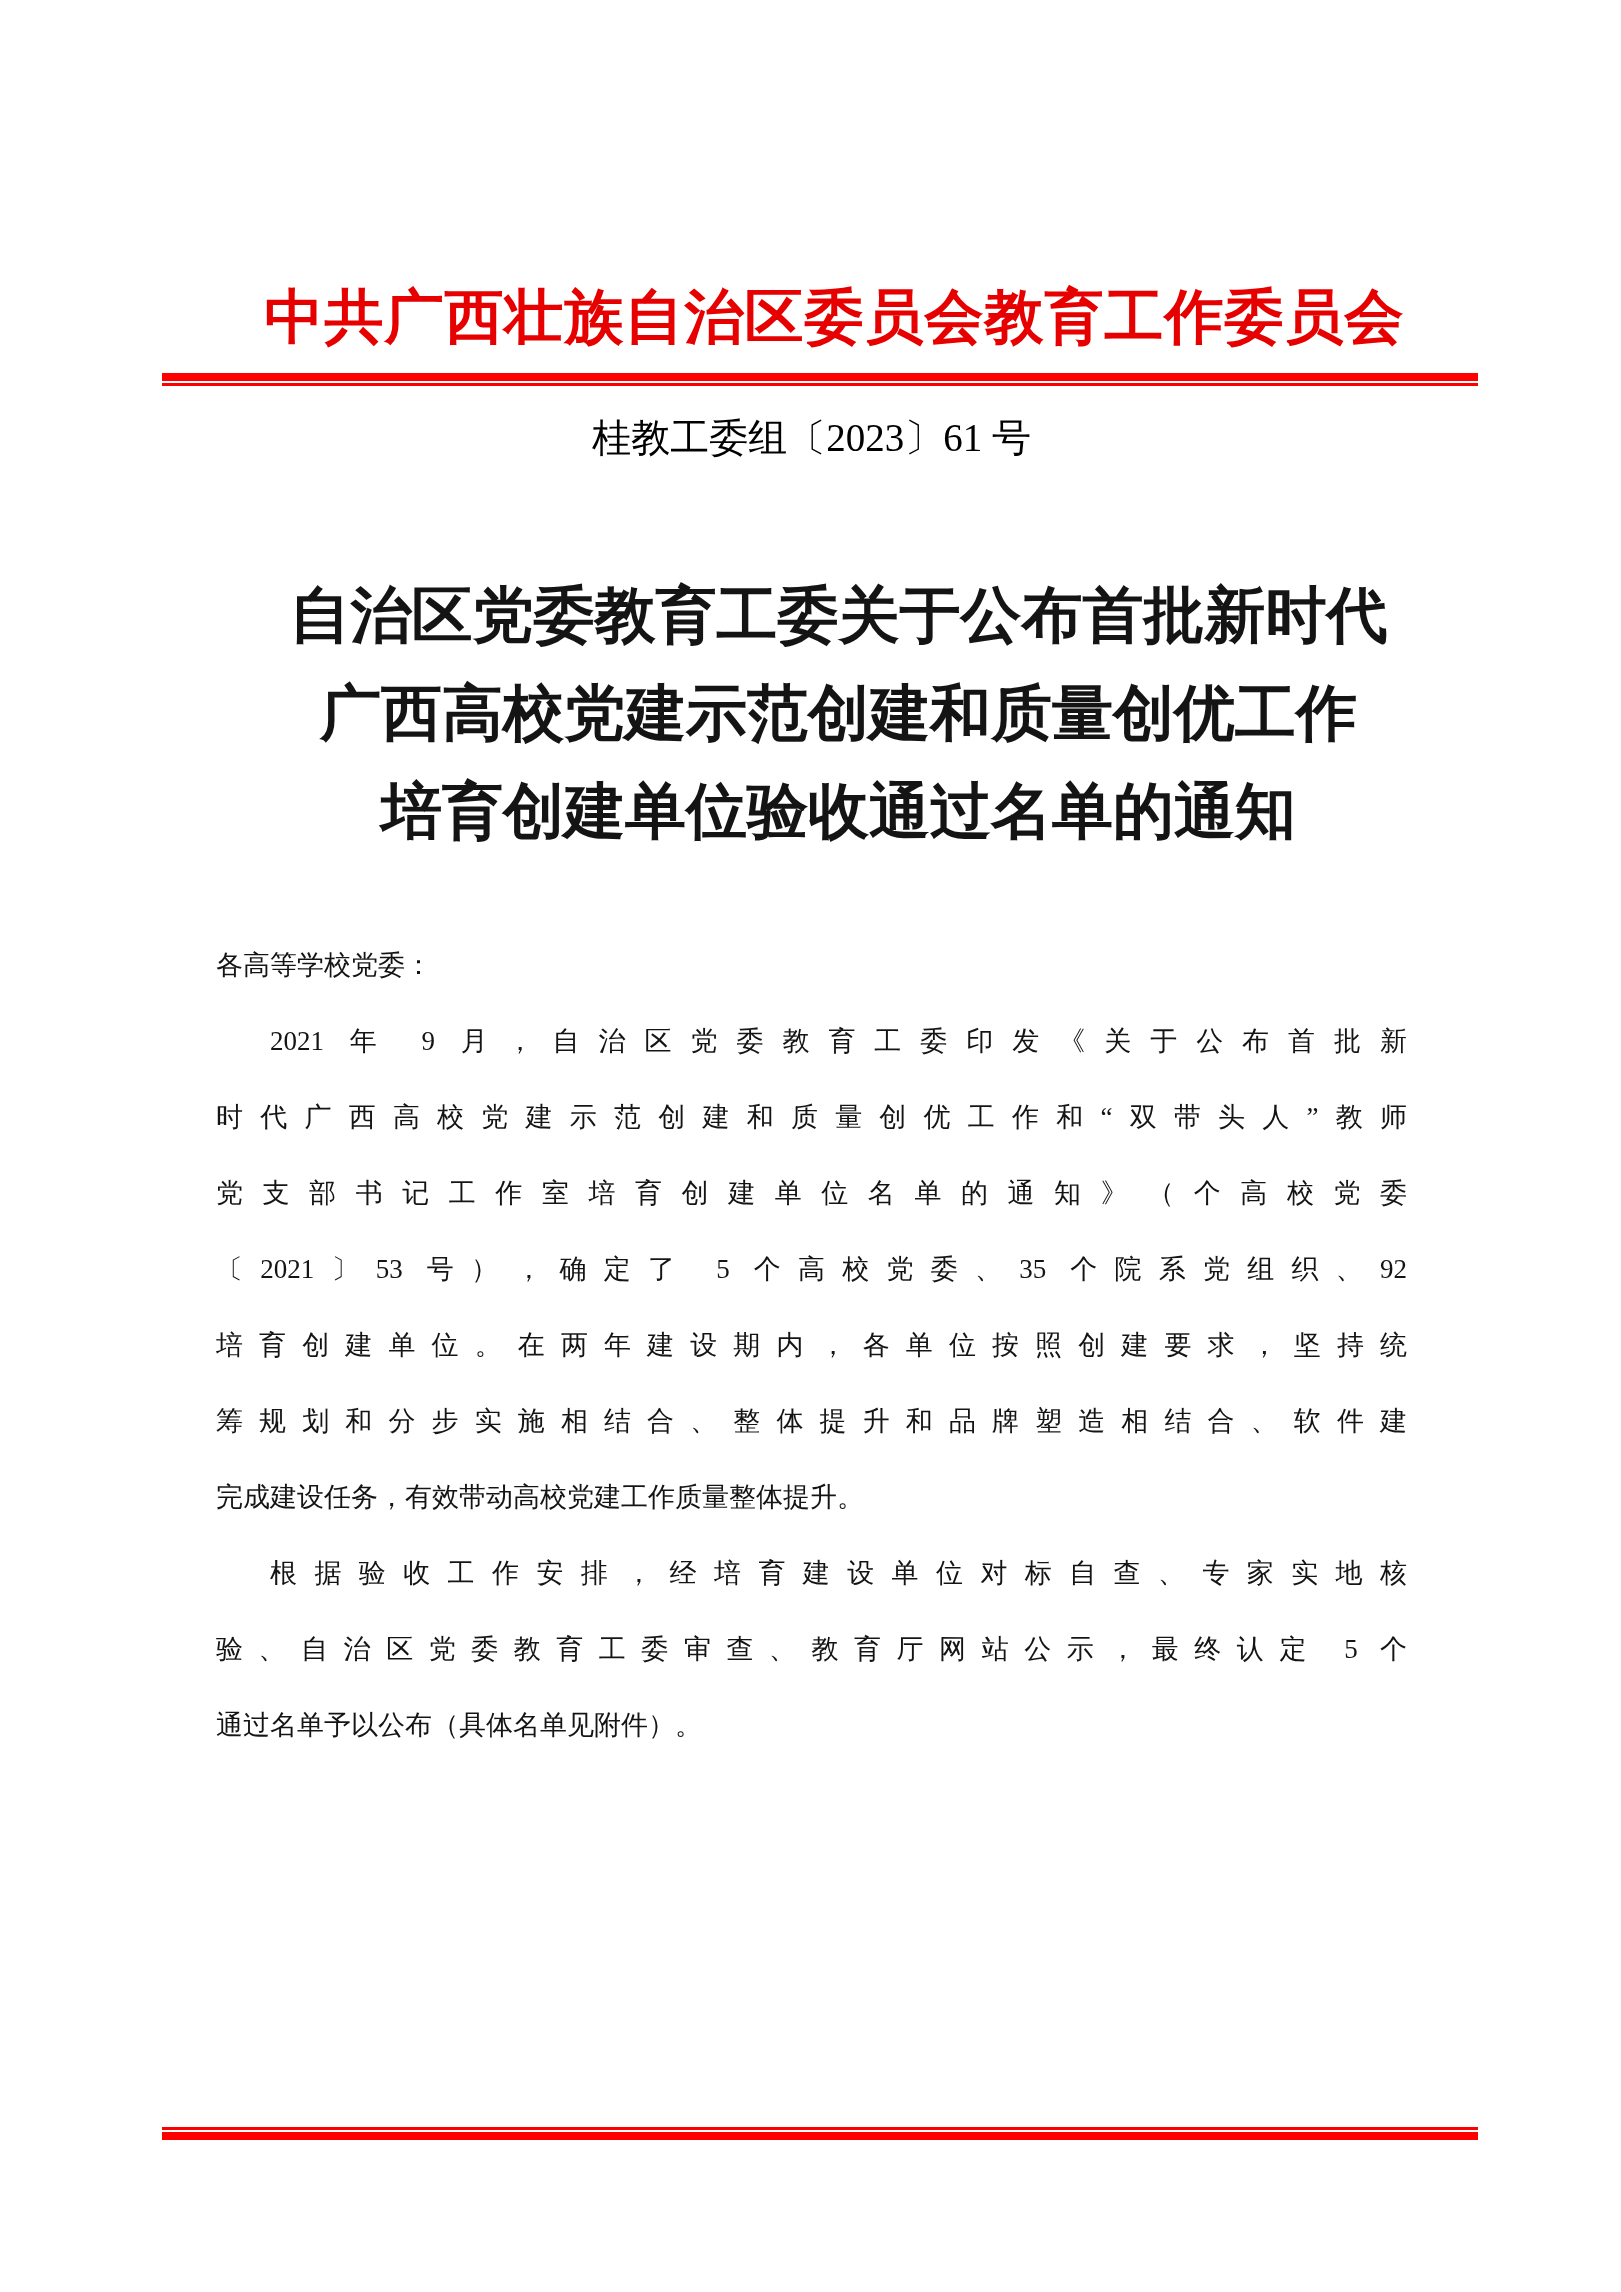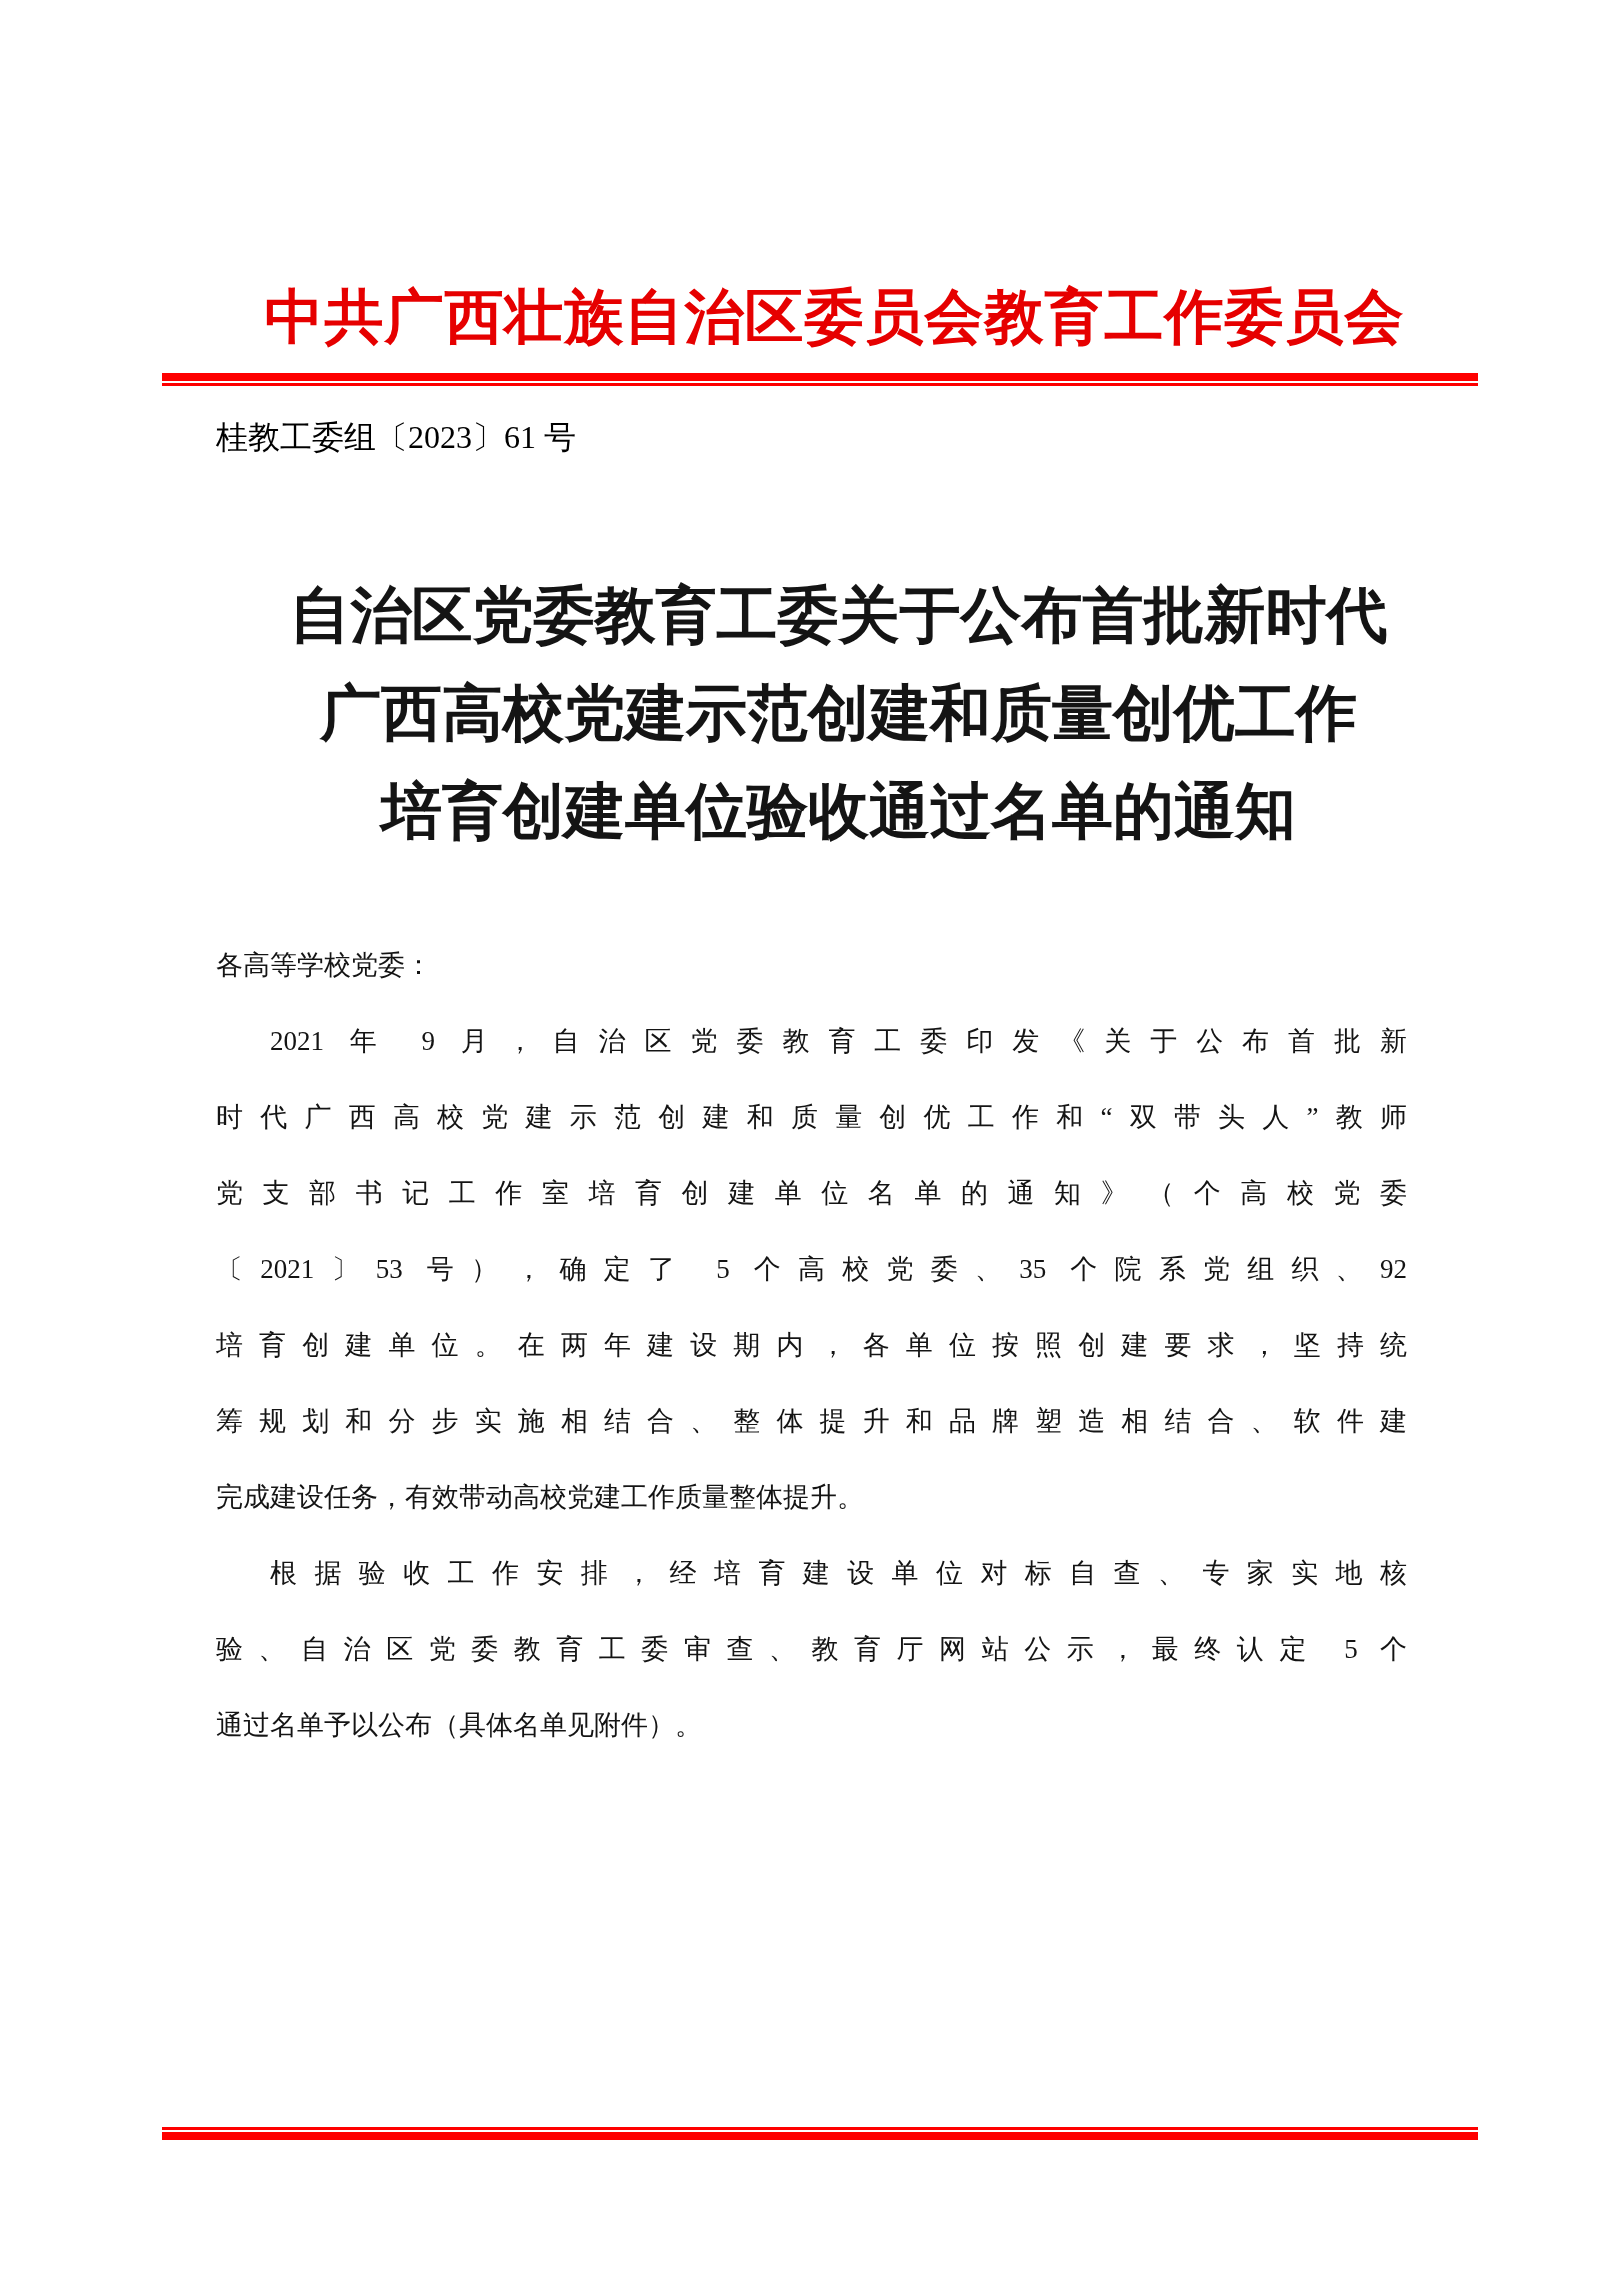--- a/index.html
+++ b/index.html
@@ -41,22 +41,22 @@
   .rule .bar-thin  { height: 2.9px; background: var(--red-rule, #fe0000); }
   .rule-top { top: 373px; }
   .rule-bottom { top: 2127px; }
 
   
   .doc-number {
     position: absolute;
     top: 414px;
     left: 216px;
     width: 1191px;
-    text-align: left;
-    font-size: 32px;
+    text-align: center;
+    font-size: 39px;
     line-height: 47px;
     color: #000000;
     white-space: nowrap;
   }
 
   
   .doc-title {
     position: absolute;
     top: 567px;
     left: 0;

